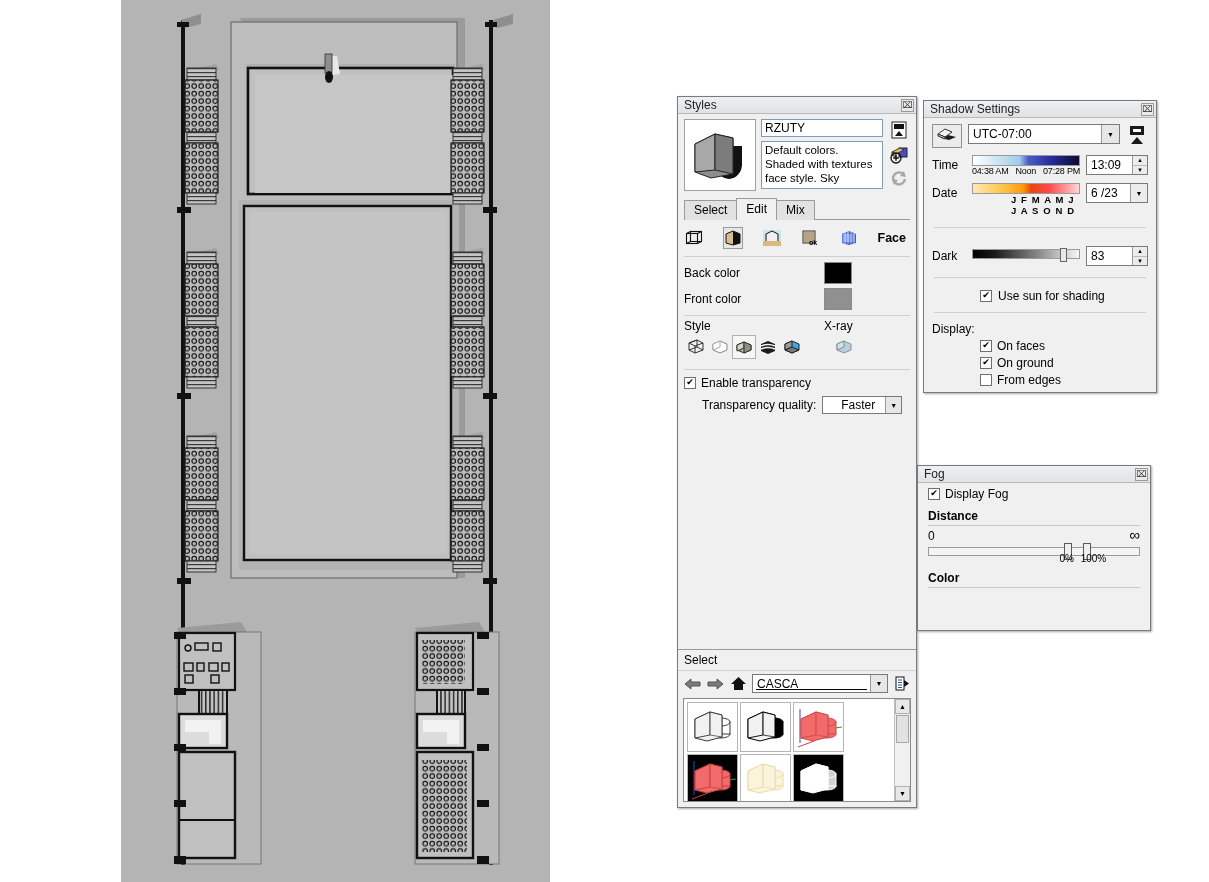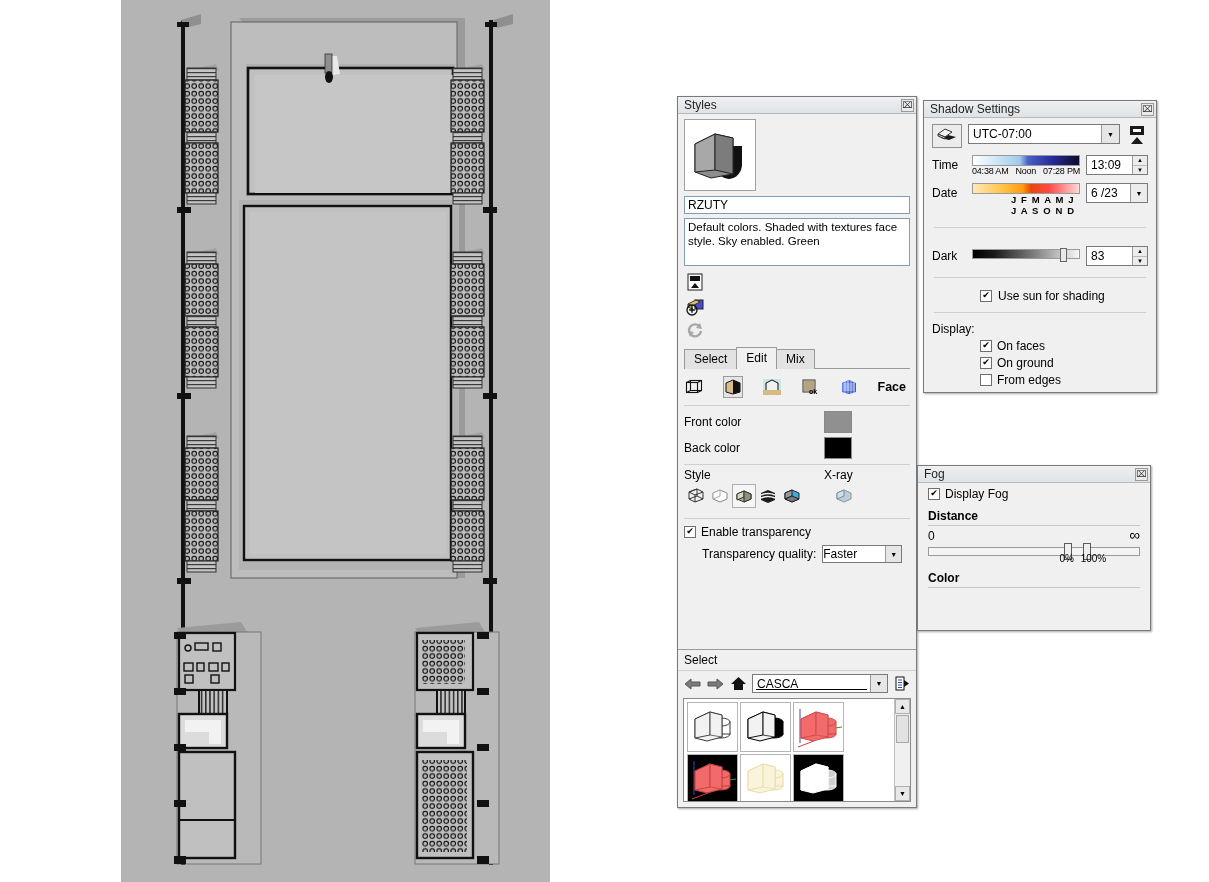--- a/index.html
+++ b/index.html
@@ -46,21 +46,21 @@
     background:#eaeaea;
     display:flex; align-items:center; justify-content:center;
     font-size:9px; line-height:1; color:#333;
     cursor:pointer;
   }
 
   
   #styles-win { left:677px; top:96px; width:240px; height:712px; background:#f0f0f0; }
   .styles-body { padding:5px 6px 0 6px; }
 
-  .style-head { display:flex; gap:5px; align-items:flex-start;flex-direction:column; }
+  .style-head { display:flex; gap:5px; align-items:flex-start; }
   .thumb-big {
     width:72px; height:72px; background:#fff;
     border:1px solid #a0a0a0;
     display:flex;align-items:center;justify-content:center;
   }
   .style-fields { flex:1; display:flex; flex-direction:column; gap:4px; }
   .style-name {
     height:18px; background:#fff; border:1px solid #7f9db9;
     font-size:12px; padding:1px 3px; color:#000;
     font-family:"Liberation Sans", sans-serif; outline:none; width:100%;
@@ -113,21 +113,21 @@
   .sicon.sel { border:1px solid #b0b0b0; background:#f6f6f6; }
   .xray-gap { width:28px; }
 
   .chk-row { display:flex; align-items:center; gap:5px; font-size:12px; margin-top:6px; }
   .cb { width:12px;height:12px;border:1px solid #6e6e6e;background:#fff;display:flex;align-items:center;justify-content:center;font-size:10px;line-height:1;cursor:pointer;}
   .cb.on::after{content:"\2714"; font-size:9px; color:#000; margin-top:-1px;}
 
   .tq-row { display:flex; align-items:center; gap:6px; margin:6px 0 0 18px; font-size:12px;}
   .combo {
     height:18px; background:#fff; border:1px solid #7a7a7a;
-    display:flex; align-items:center; font-size:12px; padding-left:0; cursor:pointer;
+    display:flex; align-items:center; font-size:12px; padding-left:18px; cursor:pointer;
   }
   .combo .val { flex:1; }
   .combo .arrow {
     width:16px;height:100%;background:#e6e6e6;border-left:1px solid #9a9a9a;
     display:flex;align-items:center;justify-content:center;font-size:7px;
   }
 
   
   .select-pane { position:absolute; left:0; right:0; bottom:0; top:552px; border-top:1px solid #9a9a9a; background:#f0f0f0; }
   .select-hdr { font-size:12px; padding:3px 6px 3px 6px; border-bottom:1px solid #d0d0d0;}
@@ -445,26 +445,26 @@
             <g stroke="#fff" stroke-width="0.7" opacity="0.85">
               <path d="M3 5h12M3 7h12M3 9h12M3 11h12M5 2v12M8 1v13M11 2v12M14 3v11"></path>
             </g>
           </svg>
         </div>
         <span class="face-label">Face</span>
       </div>
       <div class="hr"></div>
 
       <div class="color-row">
+        <span class="lbl">Back color</span>
+        <span class="swatch" id="sw-back" style="background: rgb(0, 0, 0);"></span>
+      </div>
+      <div class="color-row">
         <span class="lbl">Front color</span>
         <span class="swatch" id="sw-front" style="background: rgb(144, 144, 144);"></span>
-      </div>
-      <div class="color-row">
-        <span class="lbl">Back color</span>
-        <span class="swatch" id="sw-back" style="background: rgb(0, 0, 0);"></span>
       </div>
       <div class="hr"></div>
 
       <div class="style-sec-hdr">
         <span class="a">Style</span>
         <span>X-ray</span>
       </div>
       <div class="style-icons-row">
         <div class="sicon">
           <svg width="20" height="18" viewBox="0 0 20 18">

